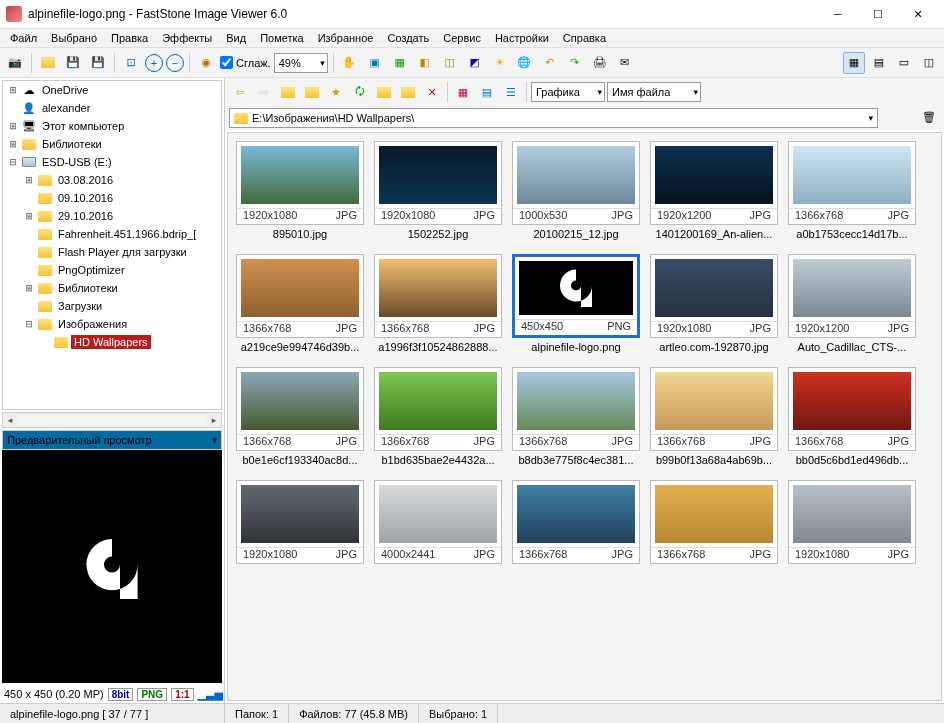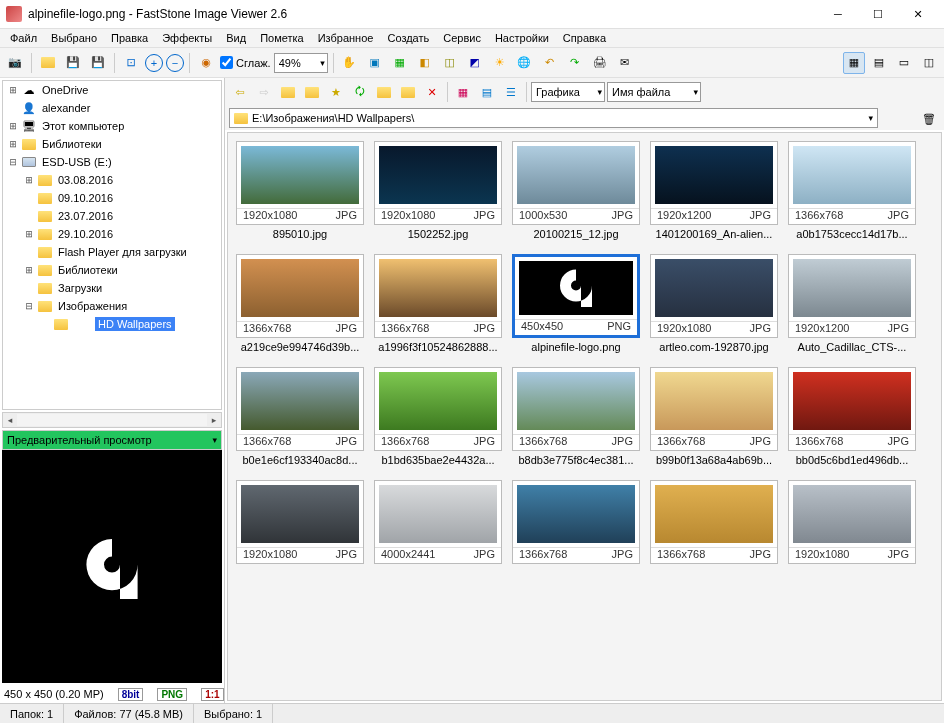--- a/index.html
+++ b/index.html
@@ -18,27 +18,27 @@
 .chk { display:flex; align-items:center; gap:3px; }
 .rowmain { flex:1; display:flex; overflow:hidden; }
 .leftcol { width:225px; display:flex; flex-direction:column; border-right:1px solid #ccc; }
 .tree { flex:0 0 330px; overflow:auto; background:#fff; border:1px solid #ccc; margin:2px; }
 .tree-node { height:18px; display:flex; align-items:center; white-space:nowrap; }
 .tree-exp { width:12px; text-align:center; color:#555; font-size:9px; }
 .tree-ico { width:16px; height:14px; margin:0 2px; display:flex; align-items:center; justify-content:center; }
 .fld-ico { background:linear-gradient(#ffe27a,#f5c23e); border-radius:1px; width:14px; height:11px; }
 .drv-ico { background:linear-gradient(#d6e4f0,#b0c4de); border:1px solid #888; border-radius:1px; width:14px; height:10px; }
 .tree-lbl { padding:1px 3px; }
-.tree-lbl.sel { background:#3b82f6; color:#fff;margin-left:24px; }
-.preview-hdr { height:20px; background:#22c55e; border:1px solid #ccc; margin:0 2px; display:flex; align-items:center; padding:0 4px; justify-content:space-between; }
+.tree-lbl.sel { background:#b91c1c; color:#fff; }
+.preview-hdr { height:20px; background:#0369a1; border:1px solid #ccc; margin:0 2px; display:flex; align-items:center; padding:0 4px; justify-content:space-between; }
 .preview-img { flex:1; background:#000; margin:0 2px 2px; display:flex; align-items:center; justify-content:center; }
-.preview-info { height:18px; display:flex; align-items:center; padding:0 4px; gap:14px; font-size:10px; white-space:nowrap; }
+.preview-info { height:18px; display:flex; align-items:center; padding:0 4px; gap:4px; font-size:10px; white-space:nowrap; }
 .rightcol { flex:1; display:flex; flex-direction:column; overflow:hidden; }
 .navbar { height:28px; display:flex; align-items:center; gap:2px; padding:2px 4px; background:#f4f4f4; }
-.pathbar { height:24px; display:flex; align-items:flex-start; padding:2px 4px; background:#f4f4f4;gap:36px; }
+.pathbar { height:24px; display:flex; align-items:flex-end; padding:2px 4px; background:#f4f4f4;gap:36px; }
 .pathbox { flex:1; height:20px; border:1px solid #999; background:#fff; display:flex; align-items:center; padding:0 4px; gap:4px; }
 .pathbox::after { content:'▾'; font-size:9px; margin-left:auto; }
 .grid { flex:1; overflow:auto; background:#f4f4f4; padding:8px; display:grid; grid-template-columns:repeat(5,128px); gap:14px 10px; align-content:start; border:1px solid #ccc; margin:2px; }
 .thumb { display:flex; flex-direction:column; align-items:center; gap:3px; }
 .thumb-box { width:128px; height:84px; border:1px solid #bbb; background:#fff; display:flex; flex-direction:column; }
 .thumb-box.sel { border:3px solid #1e6fd8; }
 .thumb-img { flex:1; margin:4px; background-size:cover; background-position:center; display:flex; align-items:center; justify-content:center; }
 .thumb-meta { height:16px; display:flex; justify-content:space-between; padding:0 6px; font-size:10px; color:#333; border-top:1px solid #ddd; }
 .thumb-name { width:128px; text-align:center; font-size:11px; white-space:nowrap; overflow:hidden; text-overflow:ellipsis; }
 .statusbar { height:20px; display:flex; align-items:center; background:#eee; border-top:1px solid #ccc; font-size:11px; }
@@ -48,21 +48,21 @@
 .scroll-h .tr { width:14px; text-align:center; font-size:9px; color:#555; }
 .scroll-h .track { flex:1; background:#f4f4f4; height:12px; }
 .alpine svg, .preview-img svg { width:80px; height:80px; }
 .thumb-img .alpine-s svg{ width:50px;height:50px; }
 </style>
 </head>
 <body>
 
 <div class="titlebar">
   <div class="ico"></div>
-  <div class="title">alpinefile-logo.png  -  FastStone Image Viewer 2.6</div>
+  <div class="title">alpinefile-logo.png  -  FastStone Image Viewer 6.0</div>
   <div class="winbtn">─</div>
   <div class="winbtn">☐</div>
   <div class="winbtn">✕</div>
 </div>
 
 <div class="menubar" id="menubar">
     <span>Файл</span>
     <span>Выбрано</span>
     <span>Правка</span>
     <span>Эффекты</span>
@@ -157,39 +157,46 @@
           <span class="tree-lbl">03.08.2016</span>
         </div>
         <div class="tree-node" style="padding-left: 20px;">
           <span class="tree-exp"></span>
           <span class="tree-ico">
             <span class="fld-ico"></span>
           </span>
           <span class="tree-lbl">09.10.2016</span>
         </div>
         <div class="tree-node" style="padding-left: 20px;">
-          <span class="tree-exp"></span>
-          <span class="tree-ico">
-            <span class="fld-ico"></span>
-          </span>
-          <span class="tree-lbl">23.07.2016</span>
-        </div>
-        <div class="tree-node" style="padding-left: 20px;">
           <span class="tree-exp">⊞</span>
           <span class="tree-ico">
             <span class="fld-ico"></span>
           </span>
           <span class="tree-lbl">29.10.2016</span>
         </div>
         <div class="tree-node" style="padding-left: 20px;">
           <span class="tree-exp"></span>
           <span class="tree-ico">
             <span class="fld-ico"></span>
           </span>
+          <span class="tree-lbl">Fahrenheit.451.1966.bdrip_[</span>
+        </div>
+        <div class="tree-node" style="padding-left: 20px;">
+          <span class="tree-exp"></span>
+          <span class="tree-ico">
+            <span class="fld-ico"></span>
+          </span>
           <span class="tree-lbl">Flash Player для загрузки</span>
+        </div>
+        <div class="tree-node" style="padding-left: 20px;">
+          <span class="tree-exp"></span>
+          <span class="tree-ico">
+            <span class="fld-ico"></span>
+          </span>
+          <span class="tree-lbl">PngOptimizer</span>
         </div>
         <div class="tree-node" style="padding-left: 20px;">
           <span class="tree-exp">⊞</span>
           <span class="tree-ico">
             <span class="fld-ico"></span>
           </span>
           <span class="tree-lbl">Библиотеки</span>
         </div>
         <div class="tree-node" style="padding-left: 20px;">
           <span class="tree-exp"></span>
@@ -478,16 +485,17 @@
               <span>JPG</span>
             </div>
           </div>
           <div class="thumb-name"></div>
         </div>
       </div>
   </div>
 </div>
 
 <div class="statusbar">
+  <div class="sseg" style="width:225px;">alpinefile-logo.png [ 37 / 77 ]</div>
   <div class="sseg">Папок:    1</div>
   <div class="sseg">Файлов: 77 (45.8 MB)</div>
   <div class="sseg">Выбрано: 1</div>
 </div>
 
 </body></html>

